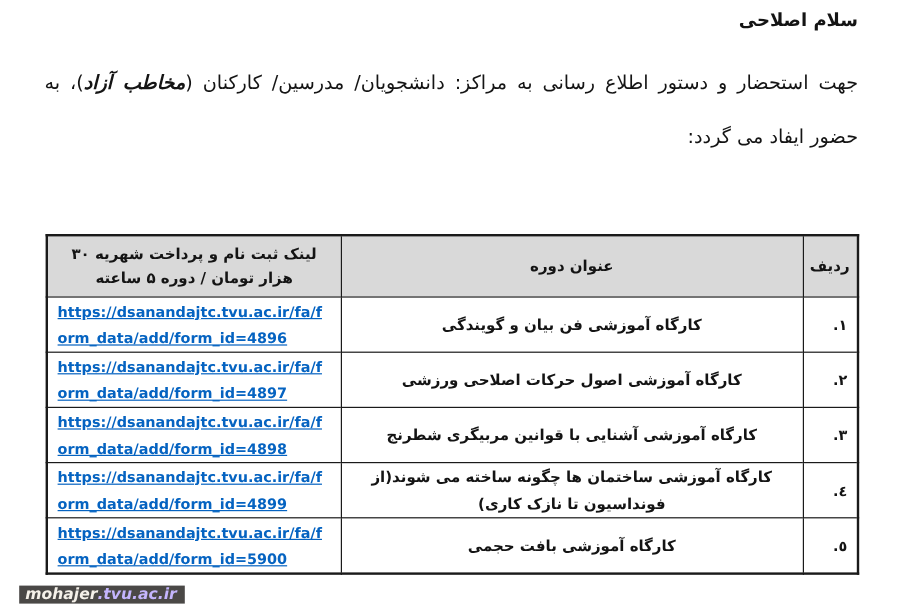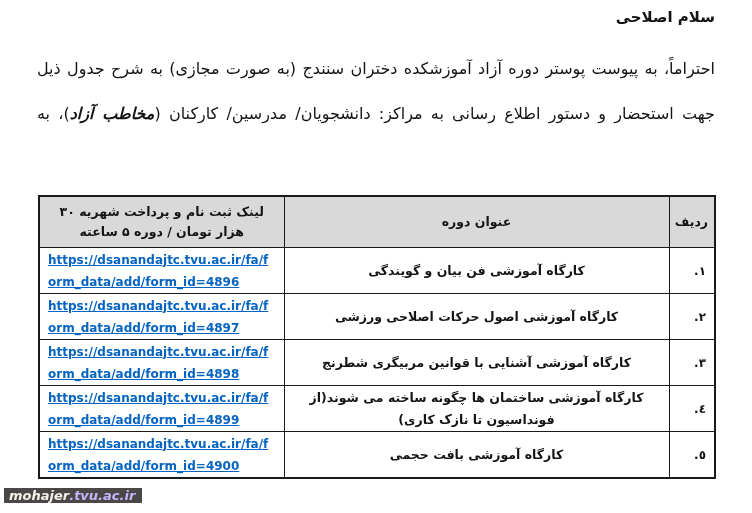--- a/index.html
+++ b/index.html
@@ -88,21 +88,21 @@
     font-size: 12px;
     font-weight: bold;
     text-decoration: underline;
     word-break: break-all;
     line-height: 1.75;
     cursor: pointer;
   }
   .watermark {
     position: absolute;
     top: 488px;
-    left: 4px;
+    left: 16px;
     height: 15px;
     padding: 0 7px 0 5px;
     background: #4a4846;
     display: flex;
     align-items: center;
     font-style: italic;
     font-weight: bold;
     font-size: 13px;
     letter-spacing: 0px;
     white-space: nowrap;
@@ -111,22 +111,22 @@
   .wm-domain { color: #c4b5fd; }
 </style>
 </head>
 <body>
 
 <div class="page">
 
   <div class="greeting">سلام اصلاحی</div>
 
   <div class="paragraph">
-    <span class="para-line justified">احتراماً، به پیوست پوستر دوره آزاد آموزشکده دختران سنندج (به صورت مجازی) به شرح جدول ذیل</span>
     <span class="para-line justified"><span>جهت استحضار و دستور اطلاع رسانی به مراکز: دانشجویان/ مدرسین/ کارکنان (</span><span class="bold-italic">مخاطب آزاد</span><span>)، به</span></span>
+    <span class="para-line right">حضور ایفاد می گردد:</span>
   </div>
 
   <table class="courses">
     <colgroup>
       <col class="c-no">
         <col class="c-title">
         <col class="c-link">
     </colgroup>
     <thead>
       <tr>
@@ -152,21 +152,21 @@
         <td class="cell-link"><a class="reg-link">https://dsanandajtc.tvu.ac.ir/fa/form_data/add/form_id=4898</a></td>
       </tr>
       <tr>
         <td class="cell-no">٤.</td>
         <td class="cell-title">کارگاه آموزشی ساختمان ها چگونه ساخته می شوند(از فونداسیون تا نازک کاری)</td>
         <td class="cell-link"><a class="reg-link">https://dsanandajtc.tvu.ac.ir/fa/form_data/add/form_id=4899</a></td>
       </tr>
       <tr>
         <td class="cell-no">٥.</td>
         <td class="cell-title">کارگاه آموزشی بافت حجمی</td>
-        <td class="cell-link"><a class="reg-link">https://dsanandajtc.tvu.ac.ir/fa/form_data/add/form_id=4900</a></td>
+        <td class="cell-link"><a class="reg-link">https://dsanandajtc.tvu.ac.ir/fa/form_data/add/form_id=5900</a></td>
       </tr>
     </tbody>
   </table>
 
   <div class="watermark">
     <span class="wm-name">mohajer</span>
       <span class="wm-domain">.tvu.ac.ir</span>
   </div>
 
 </div>

